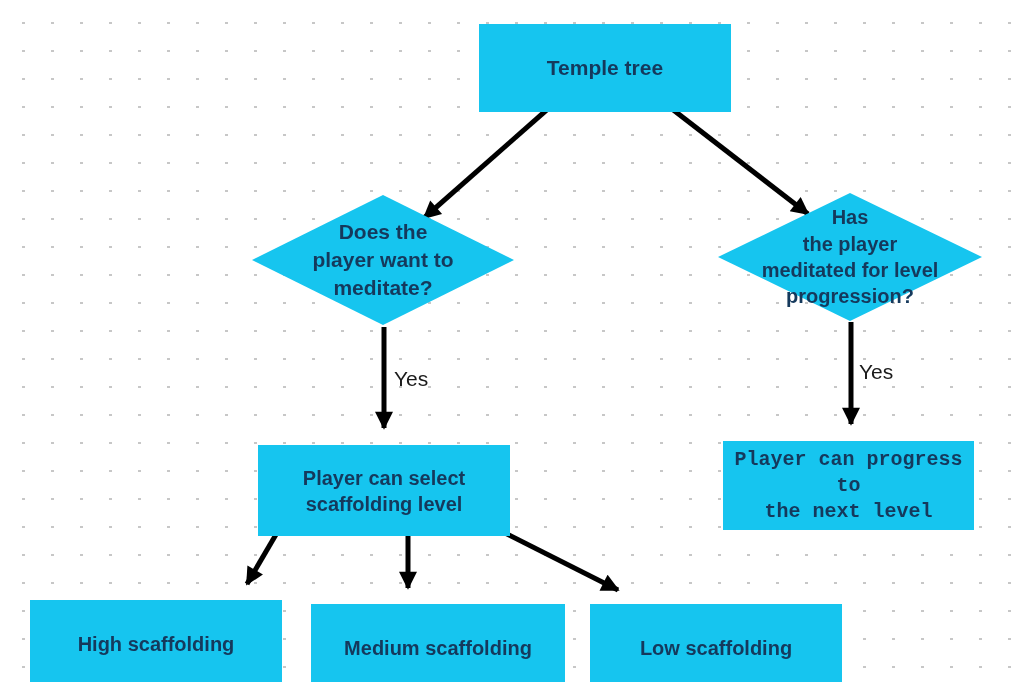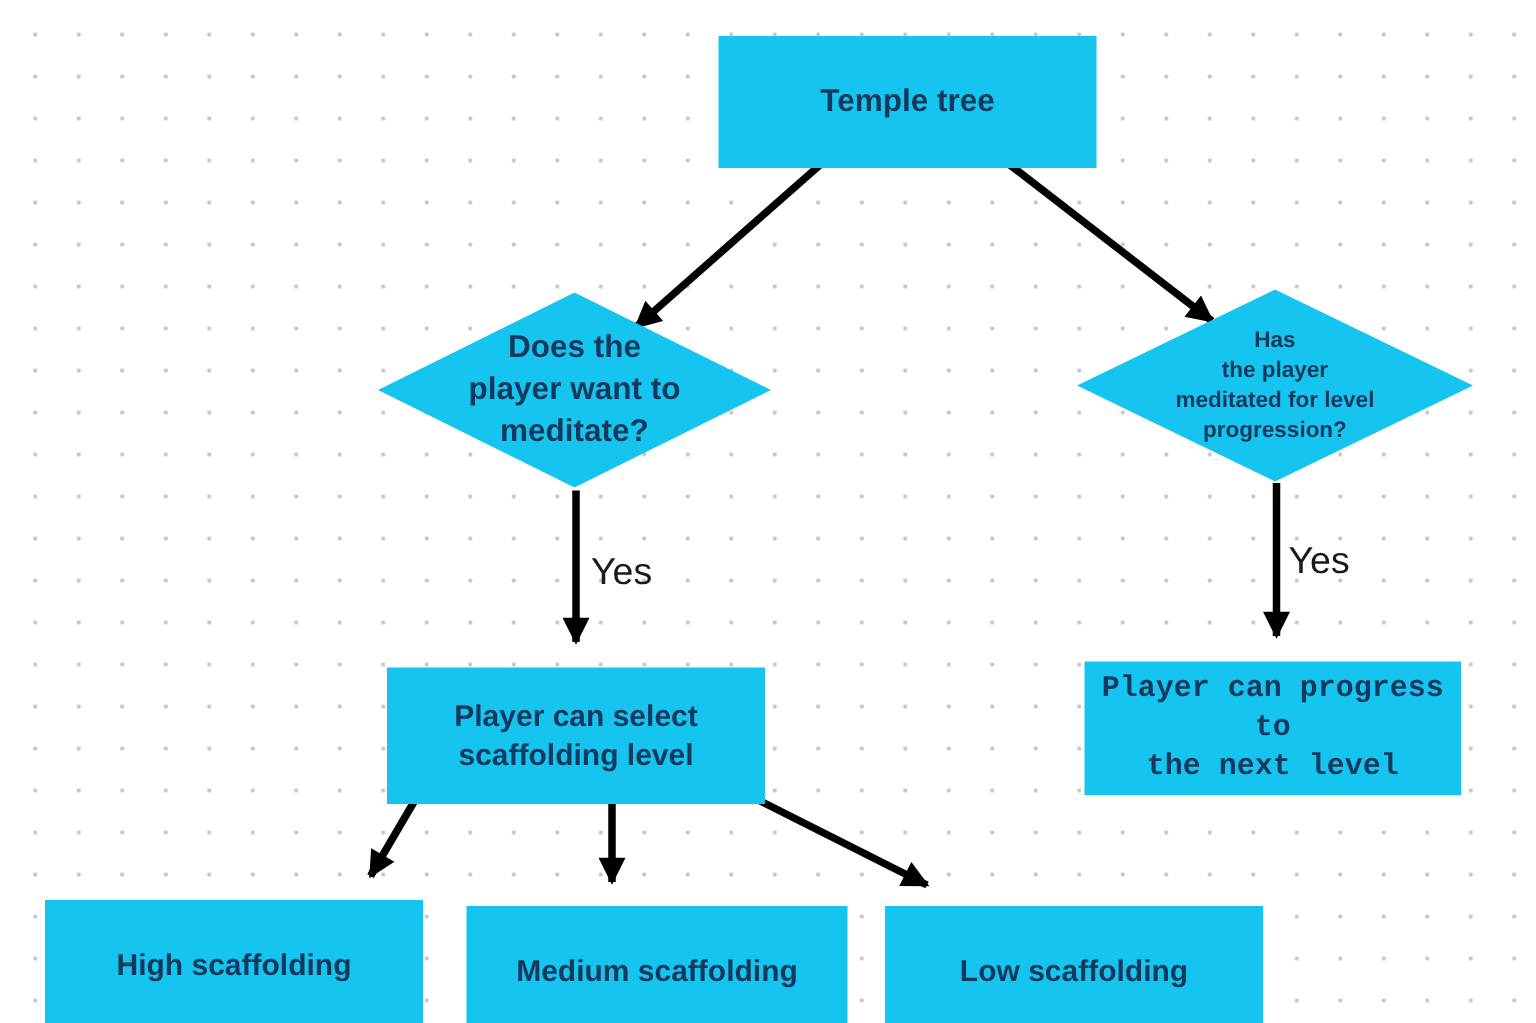--- a/index.html
+++ b/index.html
@@ -41,21 +41,21 @@
   .diamond-bg {
     position: absolute;
     left: 0; top: 0; right: 0; bottom: 0;
     background: var(--node-fill, #16c5ef);
     clip-path: polygon(50% 0%, 100% 50%, 50% 100%, 0% 50%);
   }
   .node .label { position: relative; z-index: 2; }
   .edge-label {
     position: absolute;
     color: #1a1a1a;
-    font-size: 25px;
+    font-size: 21px;
     font-weight: normal;
     z-index: 3;
   }
   .fs-21 { font-size: 21px; }
   .fs-20 { font-size: 20px; }
   .fs-17 { font-size: 21px; line-height: 1.32; }
 </style>
 </head>
 <body>
 
@@ -80,21 +80,21 @@
     <span class="label">Temple tree</span>
   </div>
 
   <div class="node diamond fs-17" style="left:252px; top:195px; width:262px; height:130px;">
     <div class="diamond-bg"></div>
     <span class="label">Does the
 player want to
 meditate?</span>
   </div>
 
-  <div class="node diamond fs-17" style="left:718px; top:193px; width:264px; height:128px; font-size:15px;">
+  <div class="node diamond fs-17" style="left:718px; top:193px; width:264px; height:128px; font-size:20px;">
     <div class="diamond-bg"></div>
     <span class="label">Has
 the player
 meditated for level
 progression?</span>
   </div>
 
   <div class="node rect fs-20" style="left:258px; top:433px; width:252px; height:91px;">
     <span class="label">Player can select
 scaffolding level</span>

